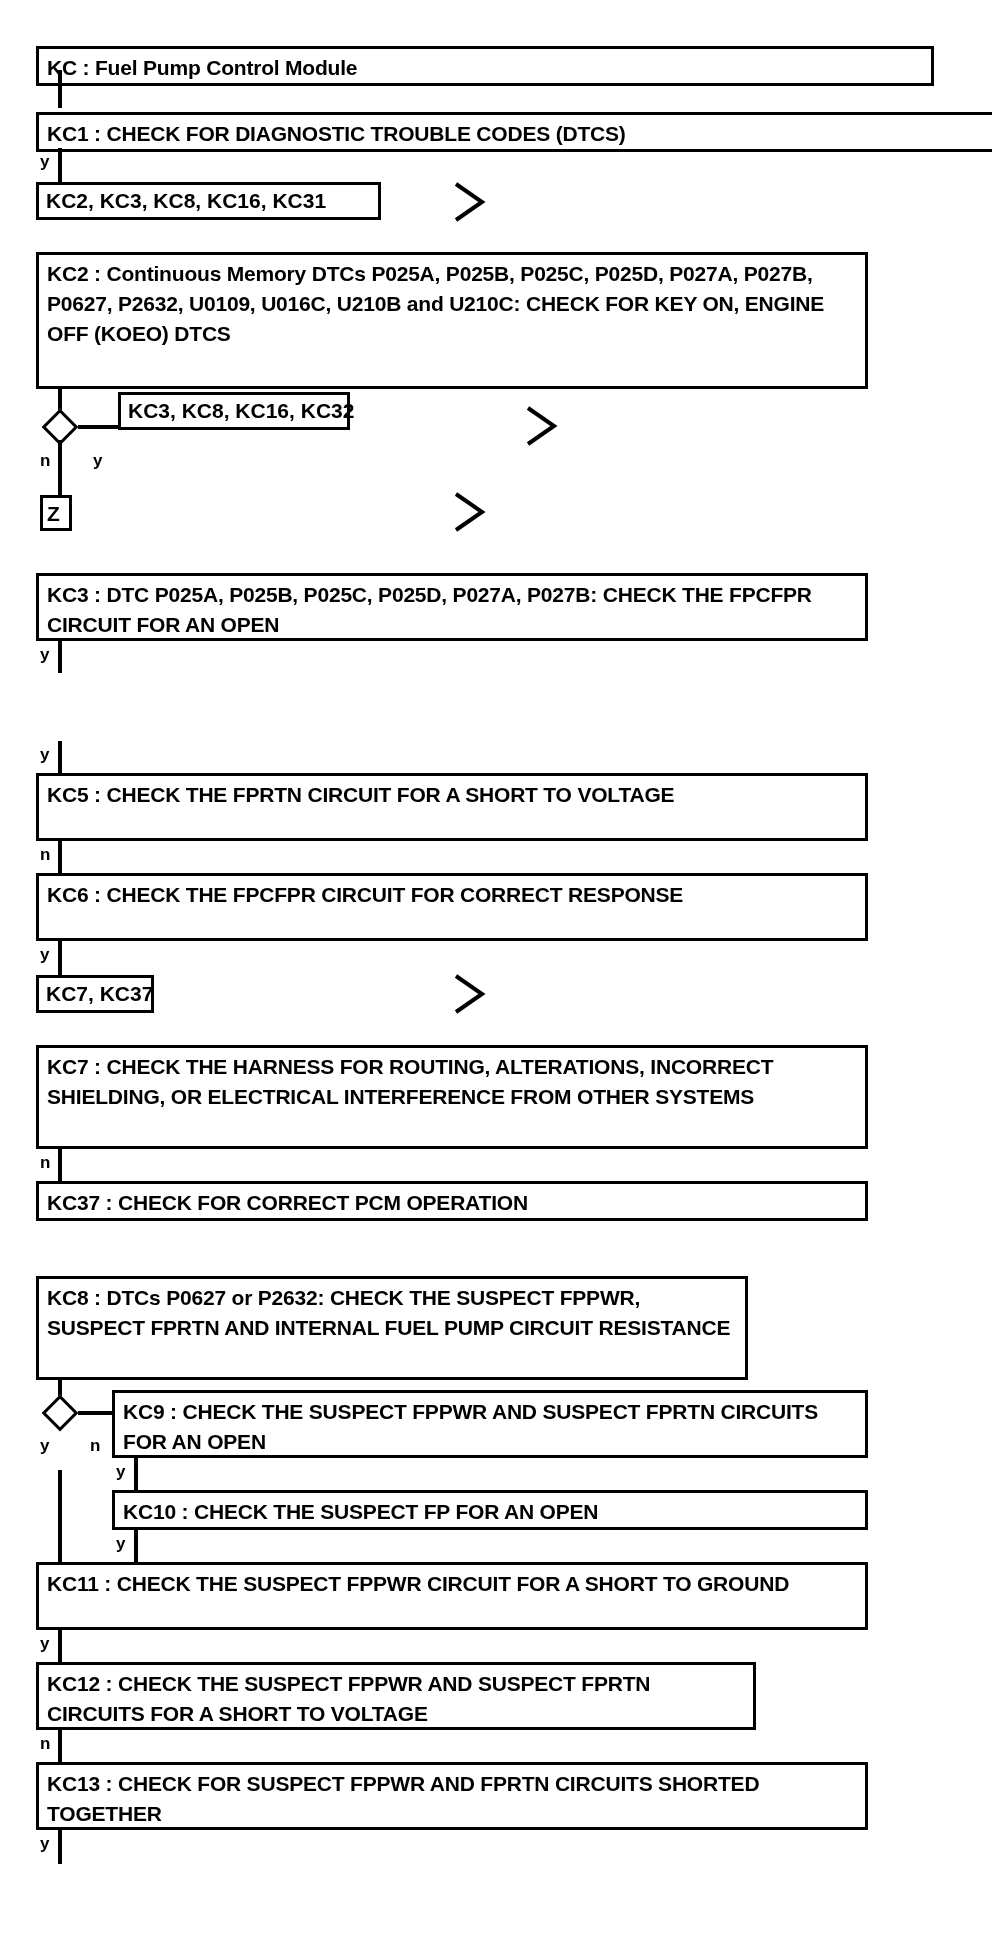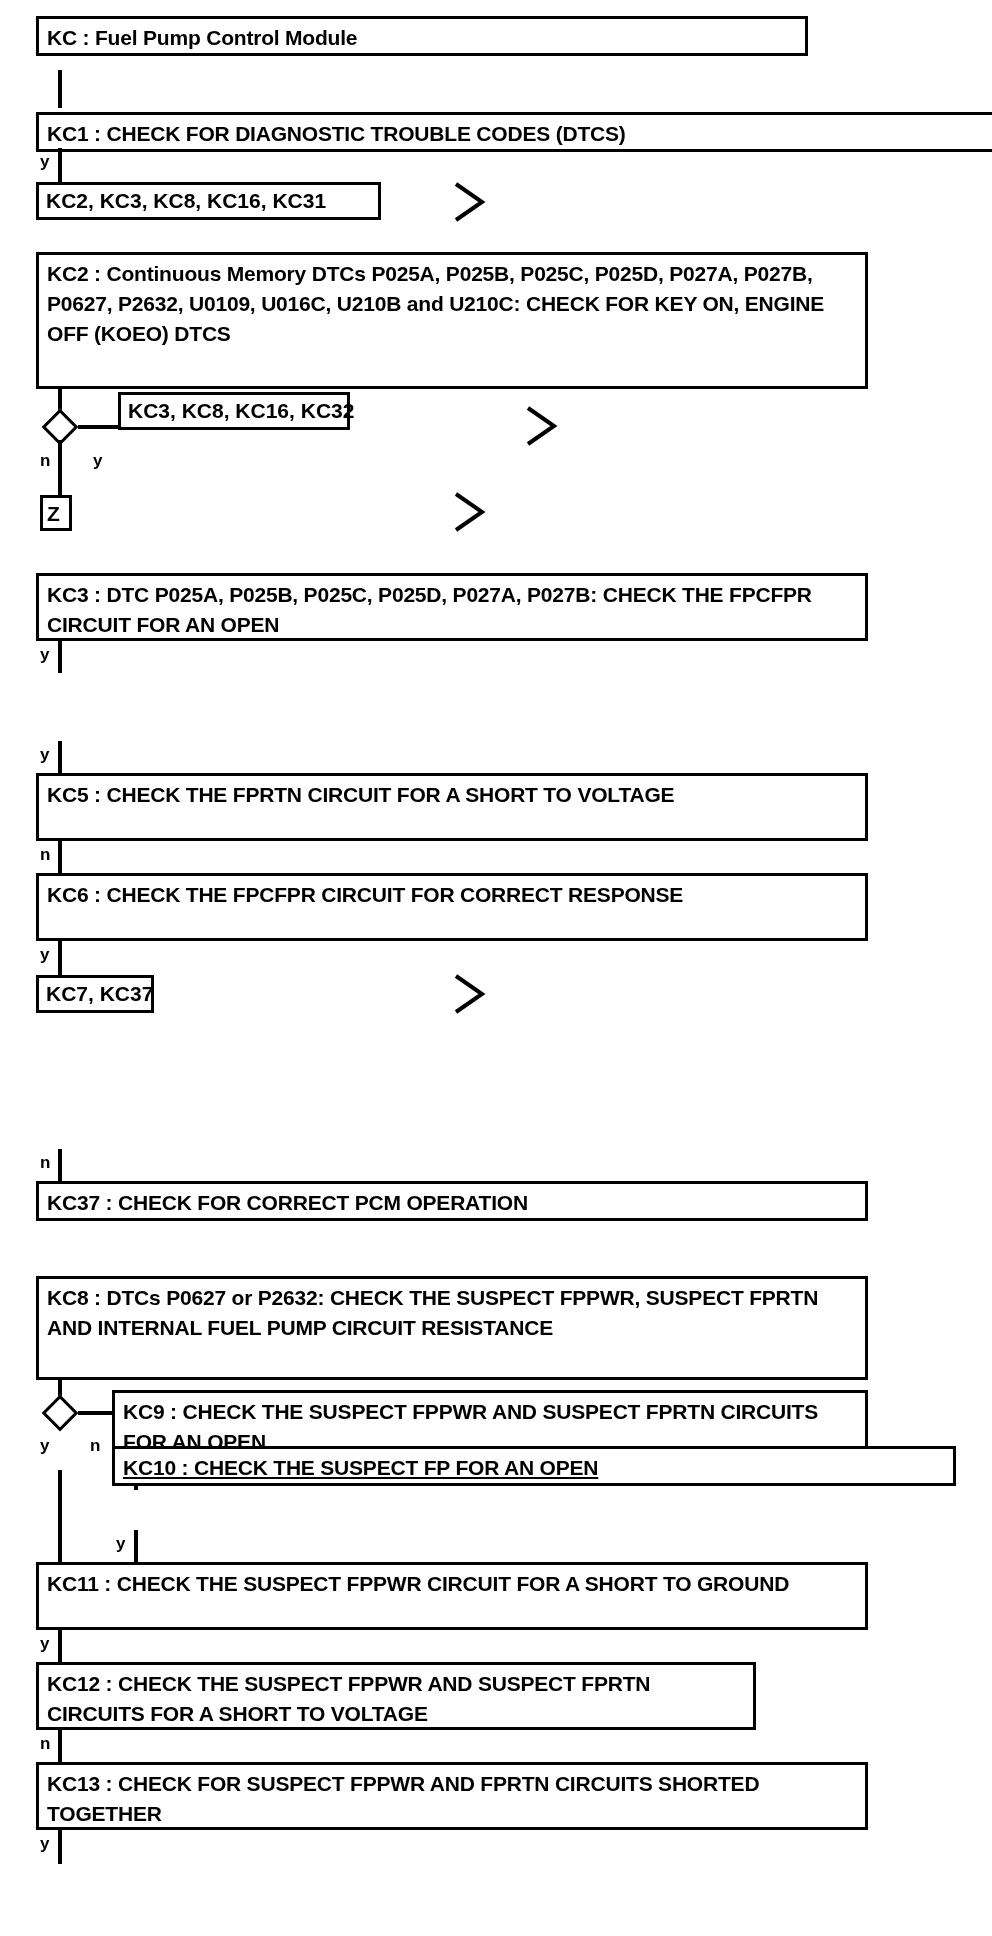--- a/index.html
+++ b/index.html
@@ -69,21 +69,21 @@
     position: absolute;
     font-size: 0;
   }
   .arrow svg { display: block; }
 </style>
 </head>
 <body>
 
 <div id="page">
 
-  <div class="node" style="left:36px; top:16px; width:772px; height:40px;">
+  <div class="node" style="left:36px; top:46px; width:898px; height:40px;">
     <span>KC : Fuel Pump Control Module</span>
   </div>
   <div class="vline" style="left:58px; top:70px; height:38px;"></div>
 
   <div class="node" style="left:36px; top:112px; width:984px; height:40px;">
     <span>KC1 : CHECK FOR DIAGNOSTIC TROUBLE CODES (DTCS)</span>
   </div>
   <div class="vline" style="left:58px; top:148px; height:34px;"></div>
   <div class="branch-label" style="left:40px; top:153px;">y</div>
 
@@ -148,44 +148,47 @@
 
   <div class="small-box" style="left:36px; top:975px; width:118px; height:38px;">
     <span>KC7, KC37</span>
   </div>
   <div class="arrow" style="left:450px; top:972px;">
     <svg width="40" height="44" viewBox="0 0 40 44">
         <polyline points="6,4 32,22 6,40" fill="none" stroke="#000" stroke-width="4"></polyline>
       </svg>
   </div>
 
+  <div class="node" style="left:36px; top:1045px; width:832px; height:104px;">
+    <span>KC7 : CHECK THE HARNESS FOR ROUTING, ALTERATIONS, INCORRECT SHIELDING, OR ELECTRICAL INTERFERENCE FROM OTHER SYSTEMS</span>
+  </div>
   <div class="vline" style="left:58px; top:1149px; height:32px;"></div>
   <div class="branch-label" style="left:40px; top:1154px;">n</div>
 
   <div class="node" style="left:36px; top:1181px; width:832px; height:40px;">
     <span>KC37 : CHECK FOR CORRECT PCM OPERATION</span>
   </div>
 
-  <div class="node" style="left:36px; top:1276px; width:832px; height:104px;">
+  <div class="node" style="left:36px; top:1276px; width:712px; height:104px;">
     <span>KC8 : DTCs P0627 or P2632: CHECK THE SUSPECT FPPWR, SUSPECT FPRTN AND INTERNAL FUEL PUMP CIRCUIT RESISTANCE</span>
   </div>
 
   <div class="vline" style="left:58px; top:1380px; height:20px;"></div>
   <div class="diamond" style="left:47px; top:1400px;"></div>
   <div class="branch-label" style="left:40px; top:1437px;">y</div>
   <div class="branch-label" style="left:90px; top:1437px;">n</div>
   <div class="hline" style="left:78px; top:1411px; width:36px;"></div>
 
   <div class="node" style="left:112px; top:1390px; width:756px; height:68px;">
     <span>KC9 : CHECK THE SUSPECT FPPWR AND SUSPECT FPRTN CIRCUITS FOR AN OPEN</span>
   </div>
   <div class="vline" style="left:134px; top:1458px; height:32px;"></div>
   <div class="branch-label" style="left:116px; top:1463px;">y</div>
 
-  <div class="node" style="left:112px; top:1446px; width:844px; height:40px;text-decoration:underline;">
+  <div class="node" style="left:112px; top:1490px; width:756px; height:40px;">
     <span>KC10 : CHECK THE SUSPECT FP FOR AN OPEN</span>
   </div>
   <div class="vline" style="left:134px; top:1530px; height:32px;"></div>
   <div class="branch-label" style="left:116px; top:1535px;">y</div>
 
   <div class="vline" style="left:58px; top:1470px; height:92px;"></div>
 
   <div class="node" style="left:36px; top:1562px; width:832px; height:68px;">
     <span>KC11 : CHECK THE SUSPECT FPPWR CIRCUIT FOR A SHORT TO GROUND</span>
   </div>

